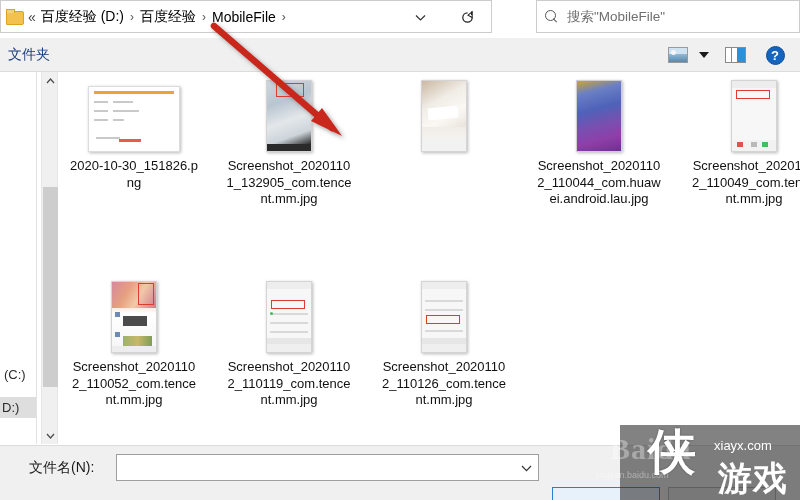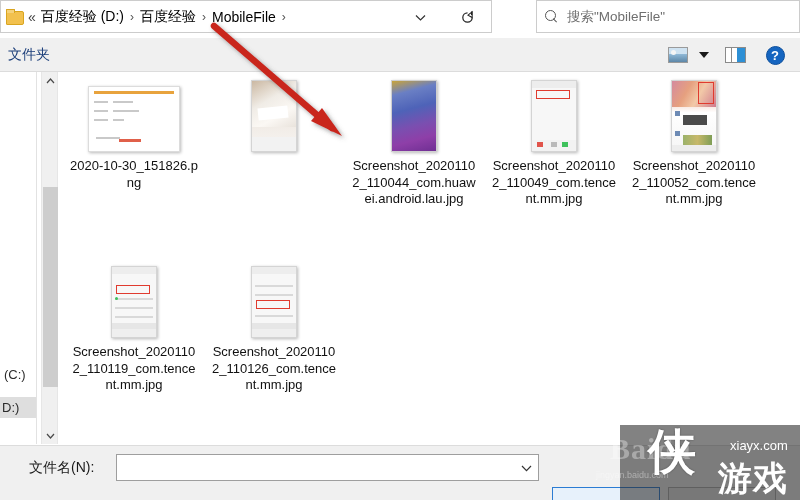--- a/index.html
+++ b/index.html
@@ -130,20 +130,21 @@
     background: #ffffff;
     overflow: hidden;
   }
   .grid {
     position: relative;
     display: grid;
     grid-template-columns: repeat(5, 140px);
     column-gap: 0px;
     row-gap: 0px;
     padding-left: 4px;
+    gap: 15px;
   }
   .tile {
     width: 140px; height: 186px;
     display: flex; flex-direction: column; align-items: center;
     padding-top: 2px;
   }
   .tile.selected { background: #dceaf7; }
   .thumb-wrap {
     height: 78px; width: 130px;
     display: flex; align-items: flex-end; justify-content: center;
@@ -221,21 +222,21 @@
     letter-spacing: 1px; font-family: "Liberation Serif", serif;
   }
   .wm-main {
     position: absolute; left: 648px; top: 428px;
     font-size: 48px; font-weight: bold; color: #ffffff;
     letter-spacing: 2px; line-height: 48px;
     text-shadow: 0 0 2px rgba(0,0,0,.4);
   }
   .wm-site {
     position: absolute; left: 714px; top: 438px;
-    font-size: 13px; color: #ffffff; font-family: "Liberation Sans", sans-serif; margin-left: 16px;
+    font-size: 13px; color: #ffffff; font-family: "Liberation Sans", sans-serif;
   }
   .wm-sub {
     position: absolute; left: 718px; top: 456px;
     font-size: 34px; font-weight: bold; color: #ffffff; letter-spacing: 1px;
   }
   .wm-small {
     position:absolute; left: 596px; top: 470px; font-size: 9px; color: rgba(255,255,255,.38);
   }
 </style>
 </head>
@@ -324,20 +325,29 @@
             <div class="ln" style="left:24px;top:23px;width:26px"></div>
             <div class="ln" style="left:5px;top:32px;width:14px"></div>
             <div class="ln" style="left:24px;top:32px;width:11px"></div>
             <div class="ln" style="left:7px;bottom:12px;width:24px"></div>
             <div class="red-underline"></div>
           </div>
         </div>
         <div class="label">2020-10-30_151826.png</div>
       </div>
 
+      <div class="tile">
+        <div class="thumb-wrap">
+          <div class="th th-collage">
+            <div class="ph-redbox" style="left:9px;top:2px;width:28px;height:14px;"></div>
+            <div class="ph-botbar"></div>
+          </div>
+        </div>
+        <div class="label">Screenshot_20201101_132905_com.tencent.mm.jpg</div>
+      </div>
 
 
       <div class="tile">
         <div class="thumb-wrap">
           <div class="th th-photo">
             <div style="position:absolute;left:0;right:0;top:0;height:46px;background:linear-gradient(150deg,#cbb8a2 0%,#f0ece6 40%,#fbf8f4 70%,#e9e3dc 100%);"></div>
             <div style="position:absolute;left:6px;top:26px;width:30px;height:12px;background:#ffffff;transform:rotate(-6deg);"></div>
             <div class="ph-botlight" style="height:14px;background:#f2f2f2"></div>
           </div>
         </div>

